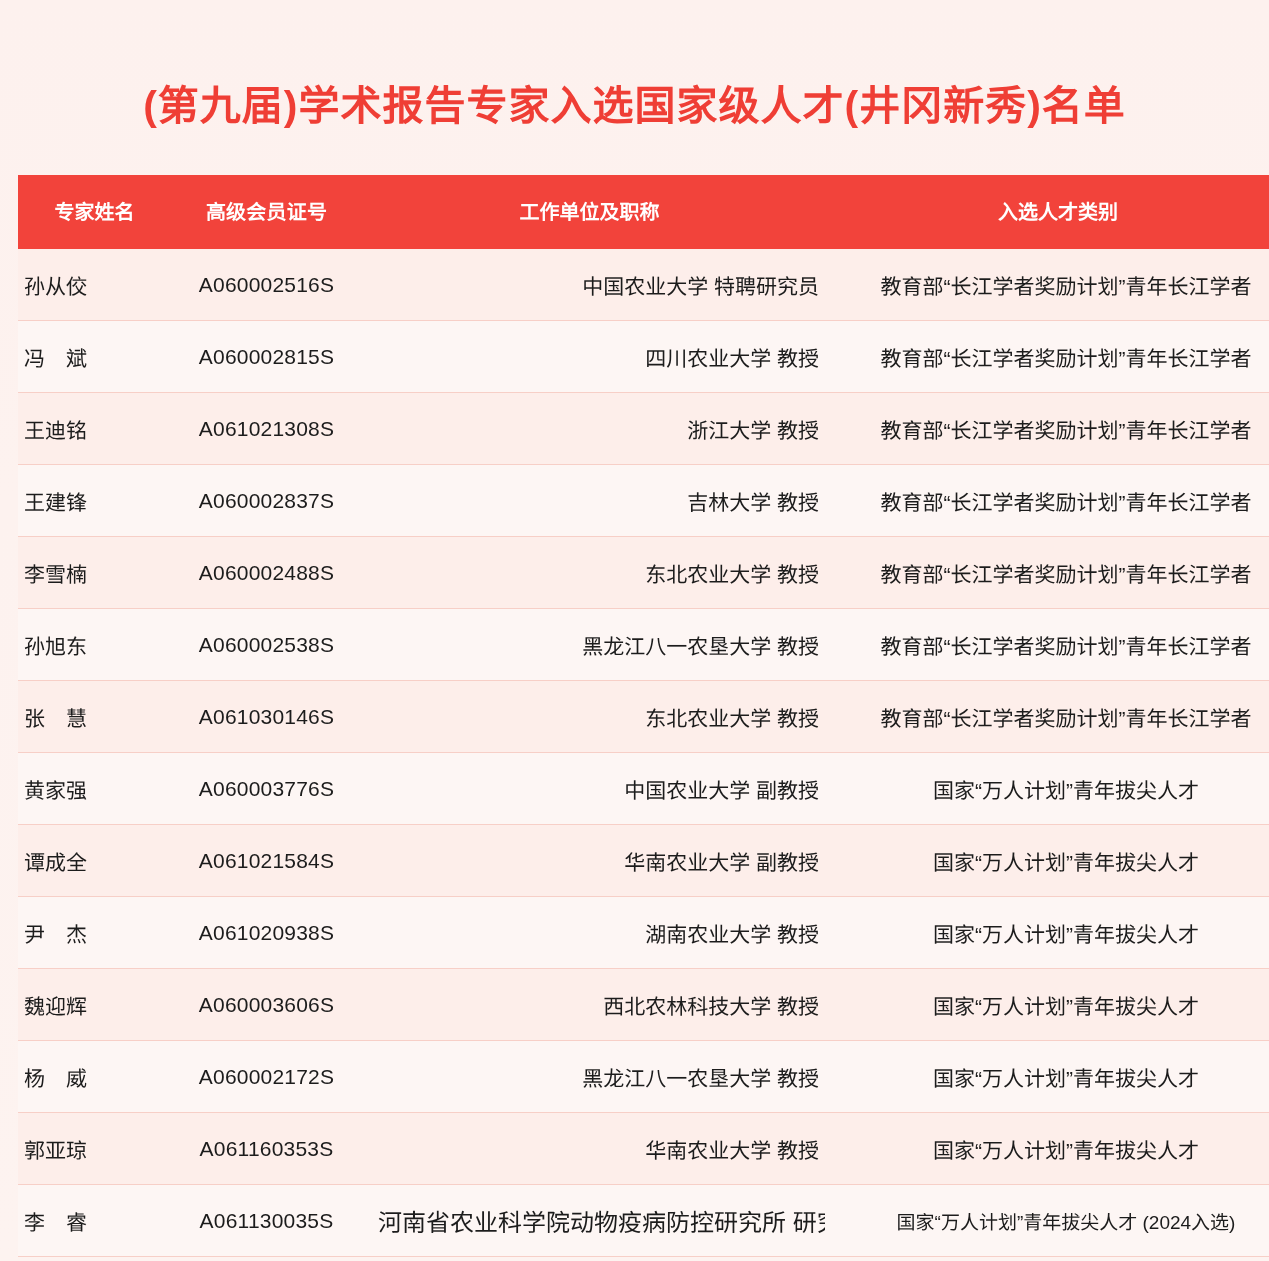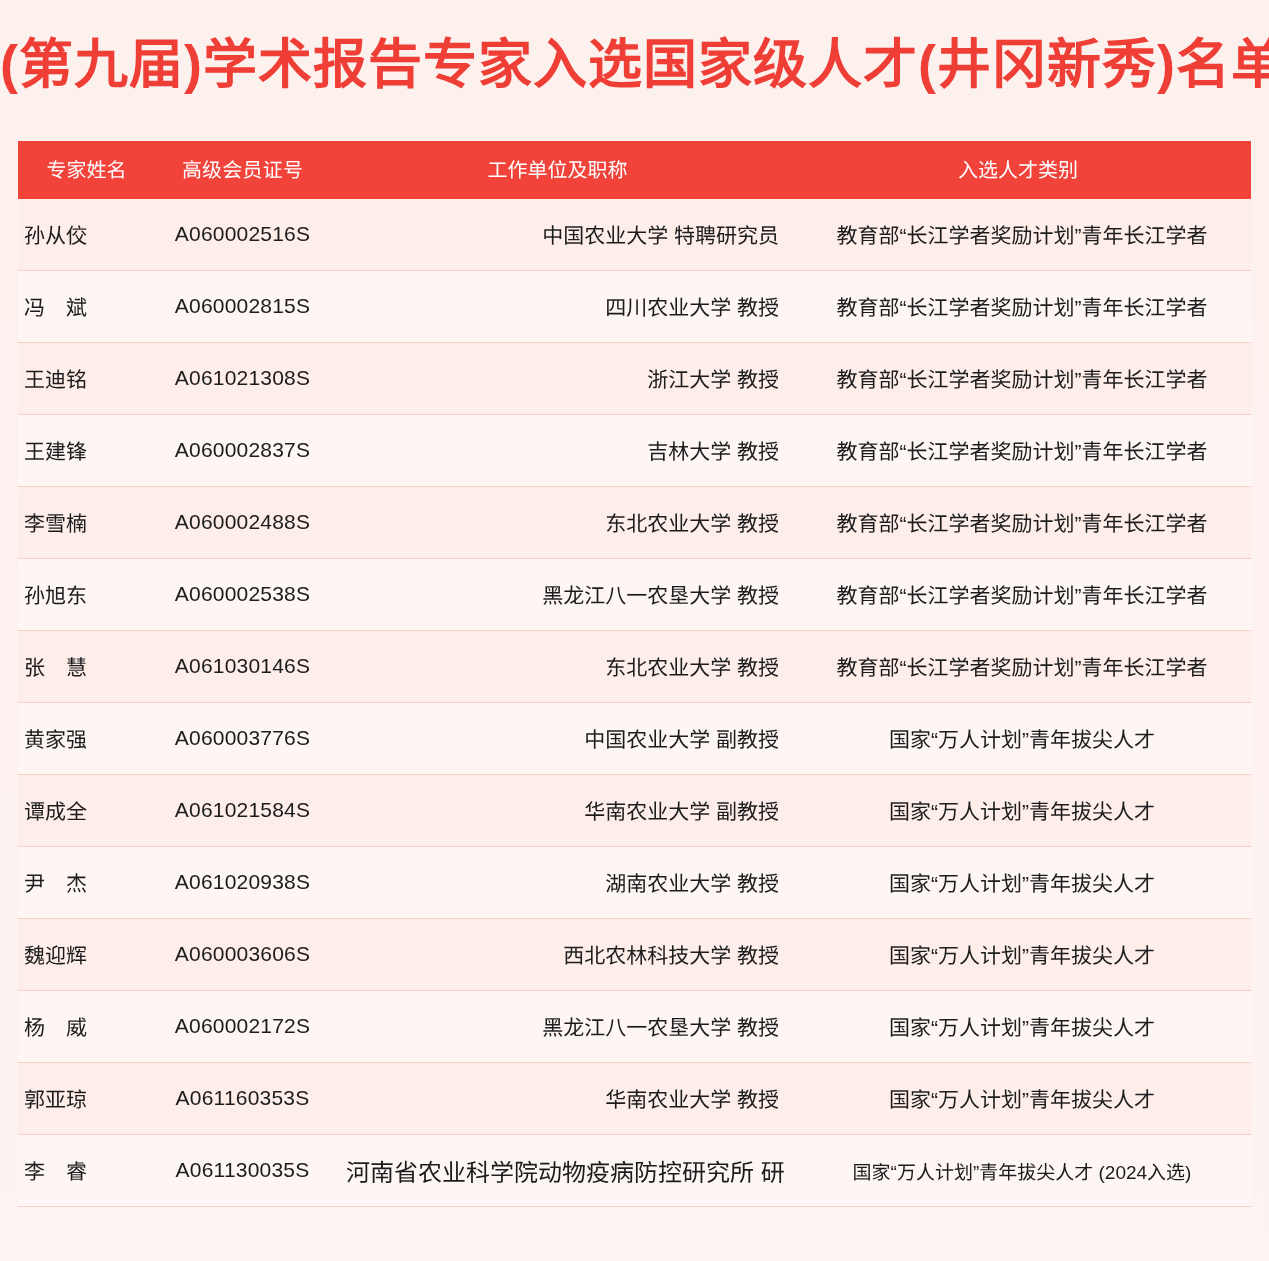--- a/index.html
+++ b/index.html
@@ -18,43 +18,43 @@
     position: relative;
     width: 1269px;
     height: 1261px;
     box-sizing: border-box;
     background: linear-gradient(180deg,#fdf1ee 0%, #fdf2ef 40%, #fdf3f0 100%);
     overflow: hidden;
   }
   .title {
     text-align: center;
     color: #ef3e35;
-    font-size: 54px;
+    font-size: 41px;
     font-weight: bold;
     letter-spacing: 1px;
-    padding-top: 32px;
+    padding-top: 82px;
     line-height: 1.2;
     white-space: nowrap;
   }
   .table-wrap {
     margin: 44px 18px 0 18px;
   }
   table.roster {
     width: 1233px;
     border-collapse: collapse;
     table-layout: fixed;
   }
   table.roster thead th {
     background: #f2433b;
     color: #ffffff;
     font-size: 20px;
-    font-weight: normal;
+    font-weight: bold;
     height: 58px;
     line-height: 58px;
-    padding: 0;
+    padding: 8px;
     text-align: center;
     white-space: nowrap;
   }
   table.roster tbody td {
     height: 71px;
     font-size: 21px;
     color: #1c1c1c;
     padding: 0 6px;
     border-bottom: 1px solid #f7cfc7;
     white-space: nowrap;

